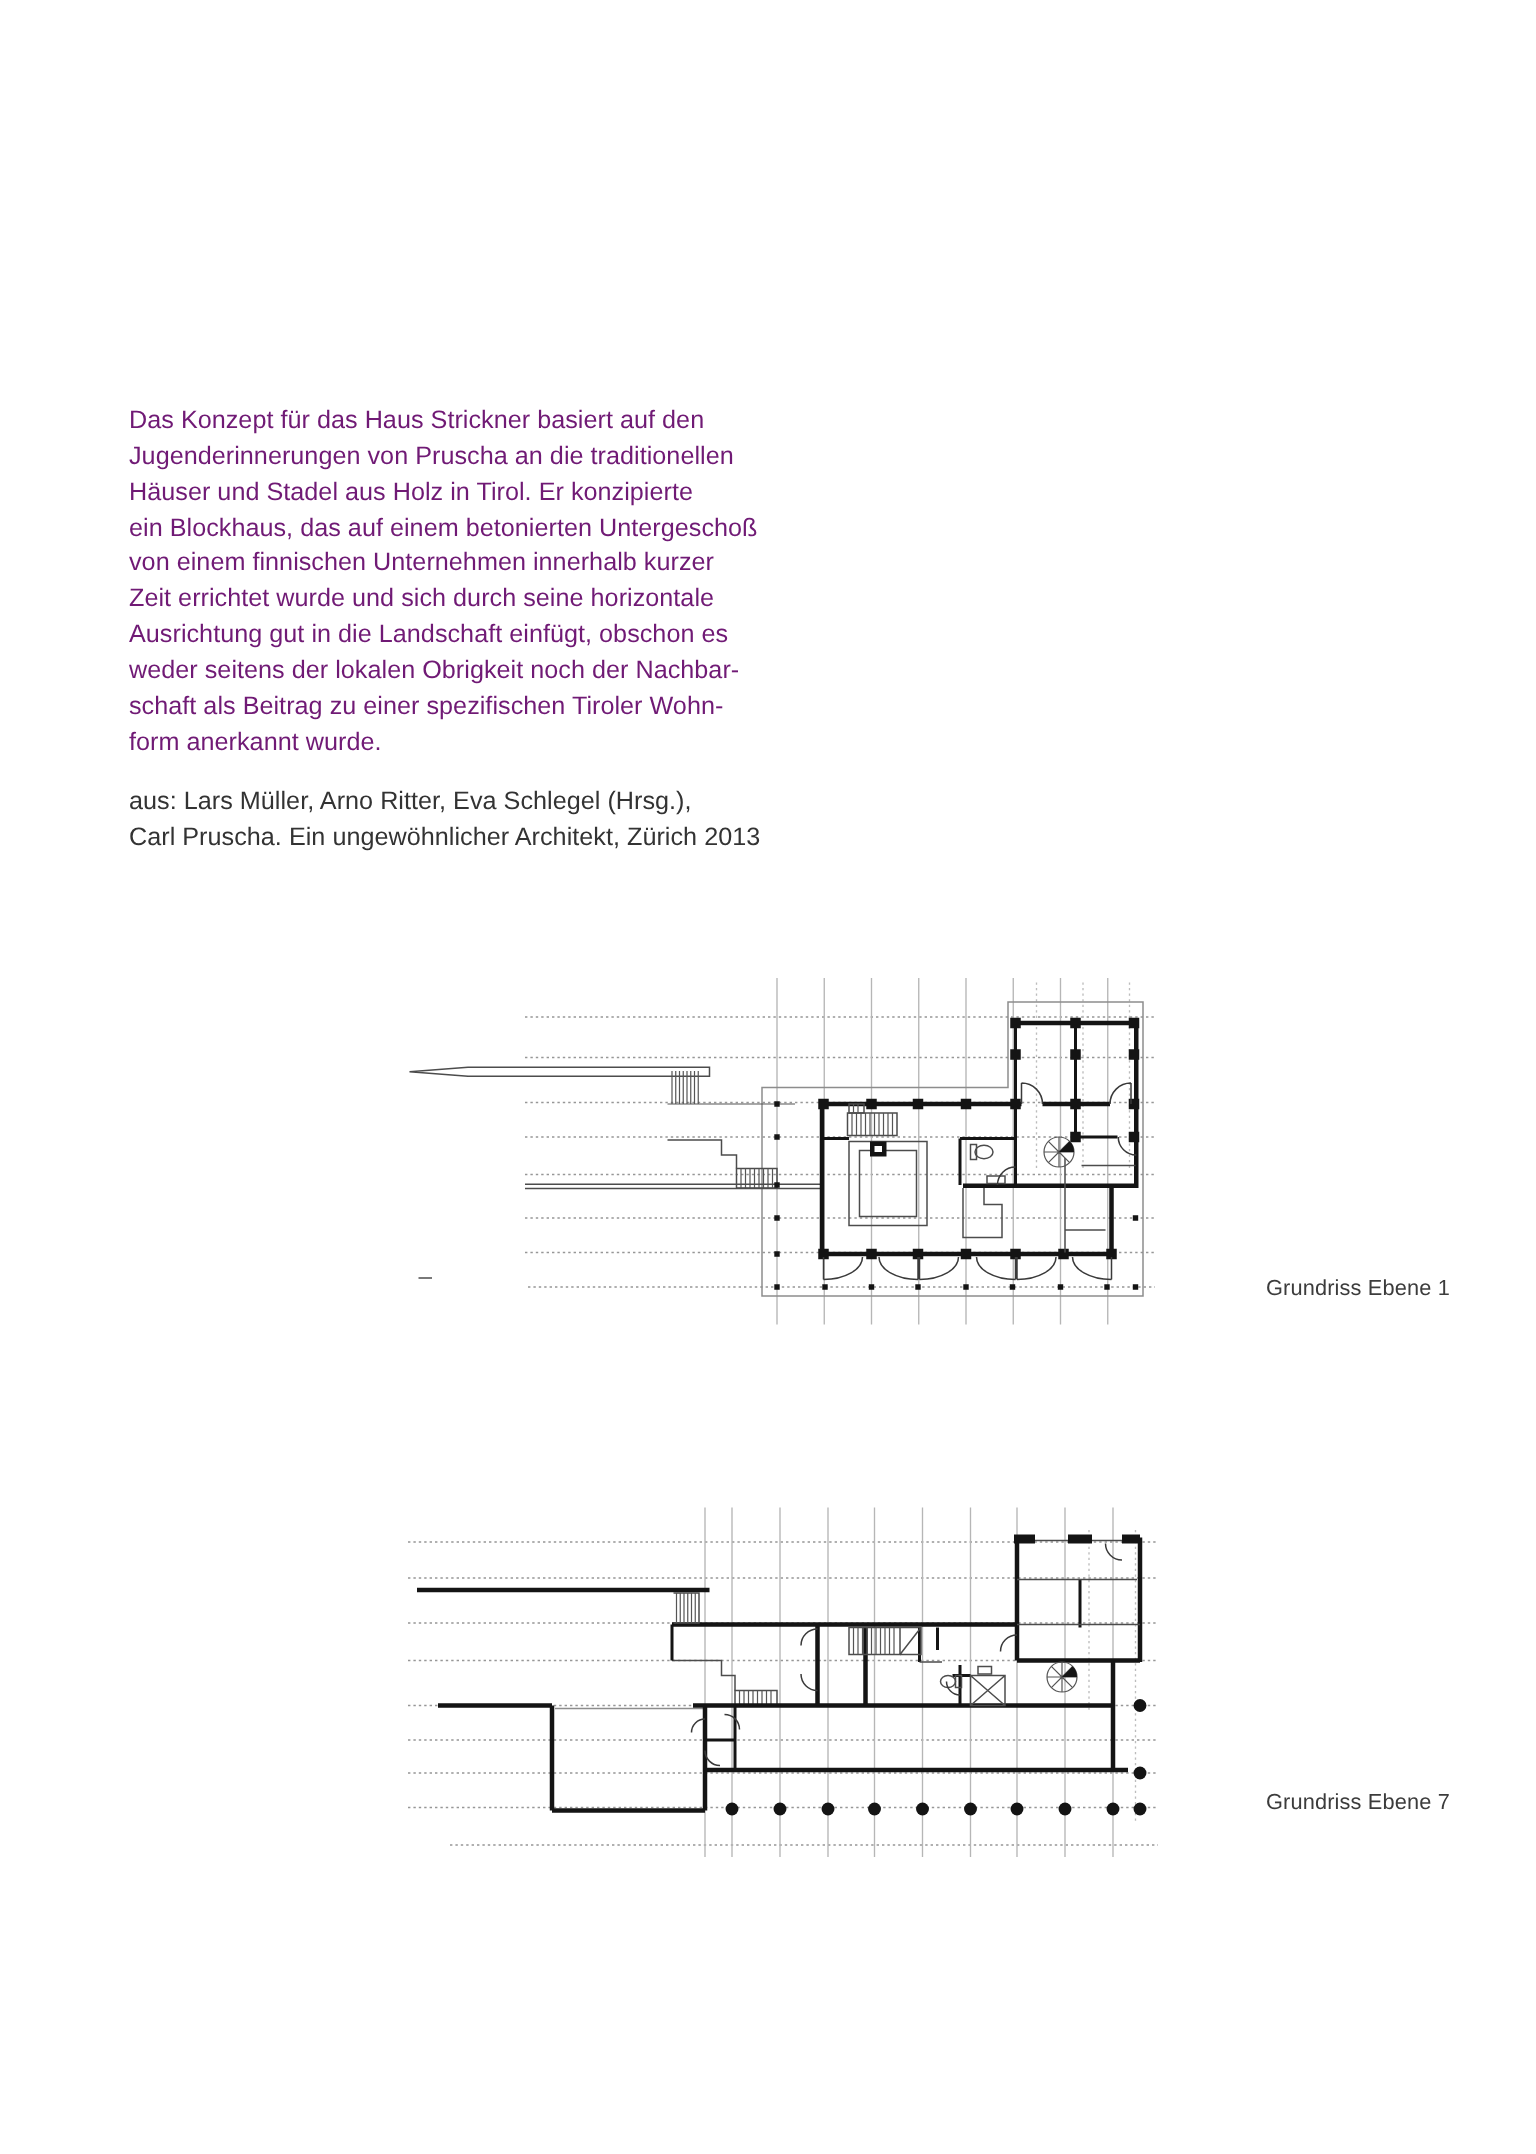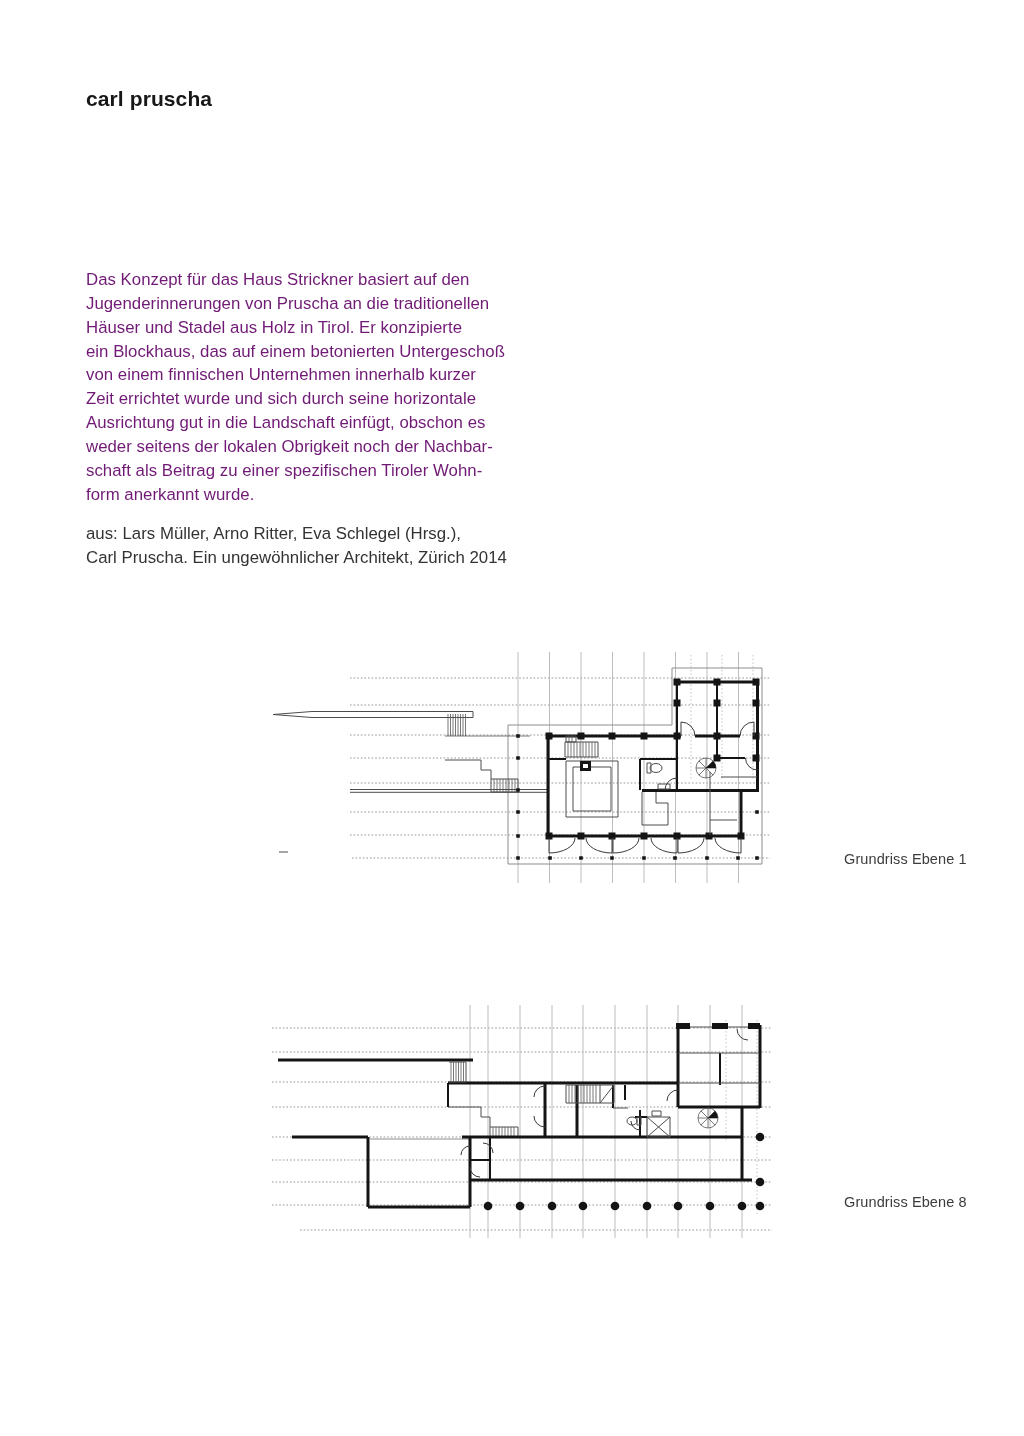--- a/index.html
+++ b/index.html
@@ -36,36 +36,35 @@
   .t1{stroke:#4c4c4c;stroke-width:1;fill:none;}
   .t08{stroke:#555555;stroke-width:.8;fill:none;}
   .arc{stroke:#3a3a3a;stroke-width:1;fill:none;}
   .blk{fill:#141414;stroke:none;}
   .wht{fill:#ffffff;stroke:none;}
 </style>
 </head>
 <body>
 
 <header class="title-block">
-  <span>carl pruscha</span>
 </header>
 
 <p class="body-text">Das Konzept für das Haus Strickner basiert auf den
 Jugenderinnerungen von Pruscha an die traditionellen
 Häuser und Stadel aus Holz in Tirol. Er konzipierte
 ein Blockhaus, das auf einem betonierten Untergeschoß
 von einem finnischen Unternehmen innerhalb kurzer
 Zeit errichtet wurde und sich durch seine horizontale
 Ausrichtung gut in die Landschaft einfügt, obschon es
 weder seitens der lokalen Obrigkeit noch der Nachbar-
 schaft als Beitrag zu einer spezifischen Tiroler Wohn-
 form anerkannt wurde.</p>
 
 <p class="credit-text">aus: Lars Müller, Arno Ritter, Eva Schlegel (Hrsg.),
-Carl Pruscha. Ein ungewöhnlicher Architekt, Zürich 2014</p>
+Carl Pruscha. Ein ungewöhnlicher Architekt, Zürich 2013</p>
 
 <svg id="plan-1" class="plan" width="540" height="245" viewBox="240 645 540 245" xmlns="http://www.w3.org/2000/svg">
   <g>
     <path class="ct" d="M350,678H770M350,705H770M350,735H770M350,758H770M350,783H770M350,812H770M350,835H770M352,858H770"></path>
   </g>
   <g>
     <path class="gd" d="M518,652V883M549.5,652V883M581,652V883M612.5,652V883M644,652V883M675.5,652V883M707,652V883M738.5,652V883"></path>
     <path class="gdd" d="M691,655V780M722,655V780M753,655V780"></path>
   </g>
   <g>
@@ -174,13 +173,13 @@
     <circle class="blk" cx="615" cy="1206" r="4.3"></circle>
       <circle class="blk" cx="647" cy="1206" r="4.3"></circle>
     <circle class="blk" cx="678" cy="1206" r="4.3"></circle>
       <circle class="blk" cx="710" cy="1206" r="4.3"></circle>
     <circle class="blk" cx="742" cy="1206" r="4.3"></circle>
       <circle class="blk" cx="760" cy="1206" r="4.3"></circle>
     <circle class="blk" cx="760" cy="1137" r="4.3"></circle>
       <circle class="blk" cx="760" cy="1182" r="4.3"></circle>
   </g>
 </svg>
-<figcaption id="caption-0" class="caption">Grundriss Ebene 8</figcaption>
+<figcaption id="caption-0" class="caption">Grundriss Ebene 7</figcaption>
 
 </body></html>

